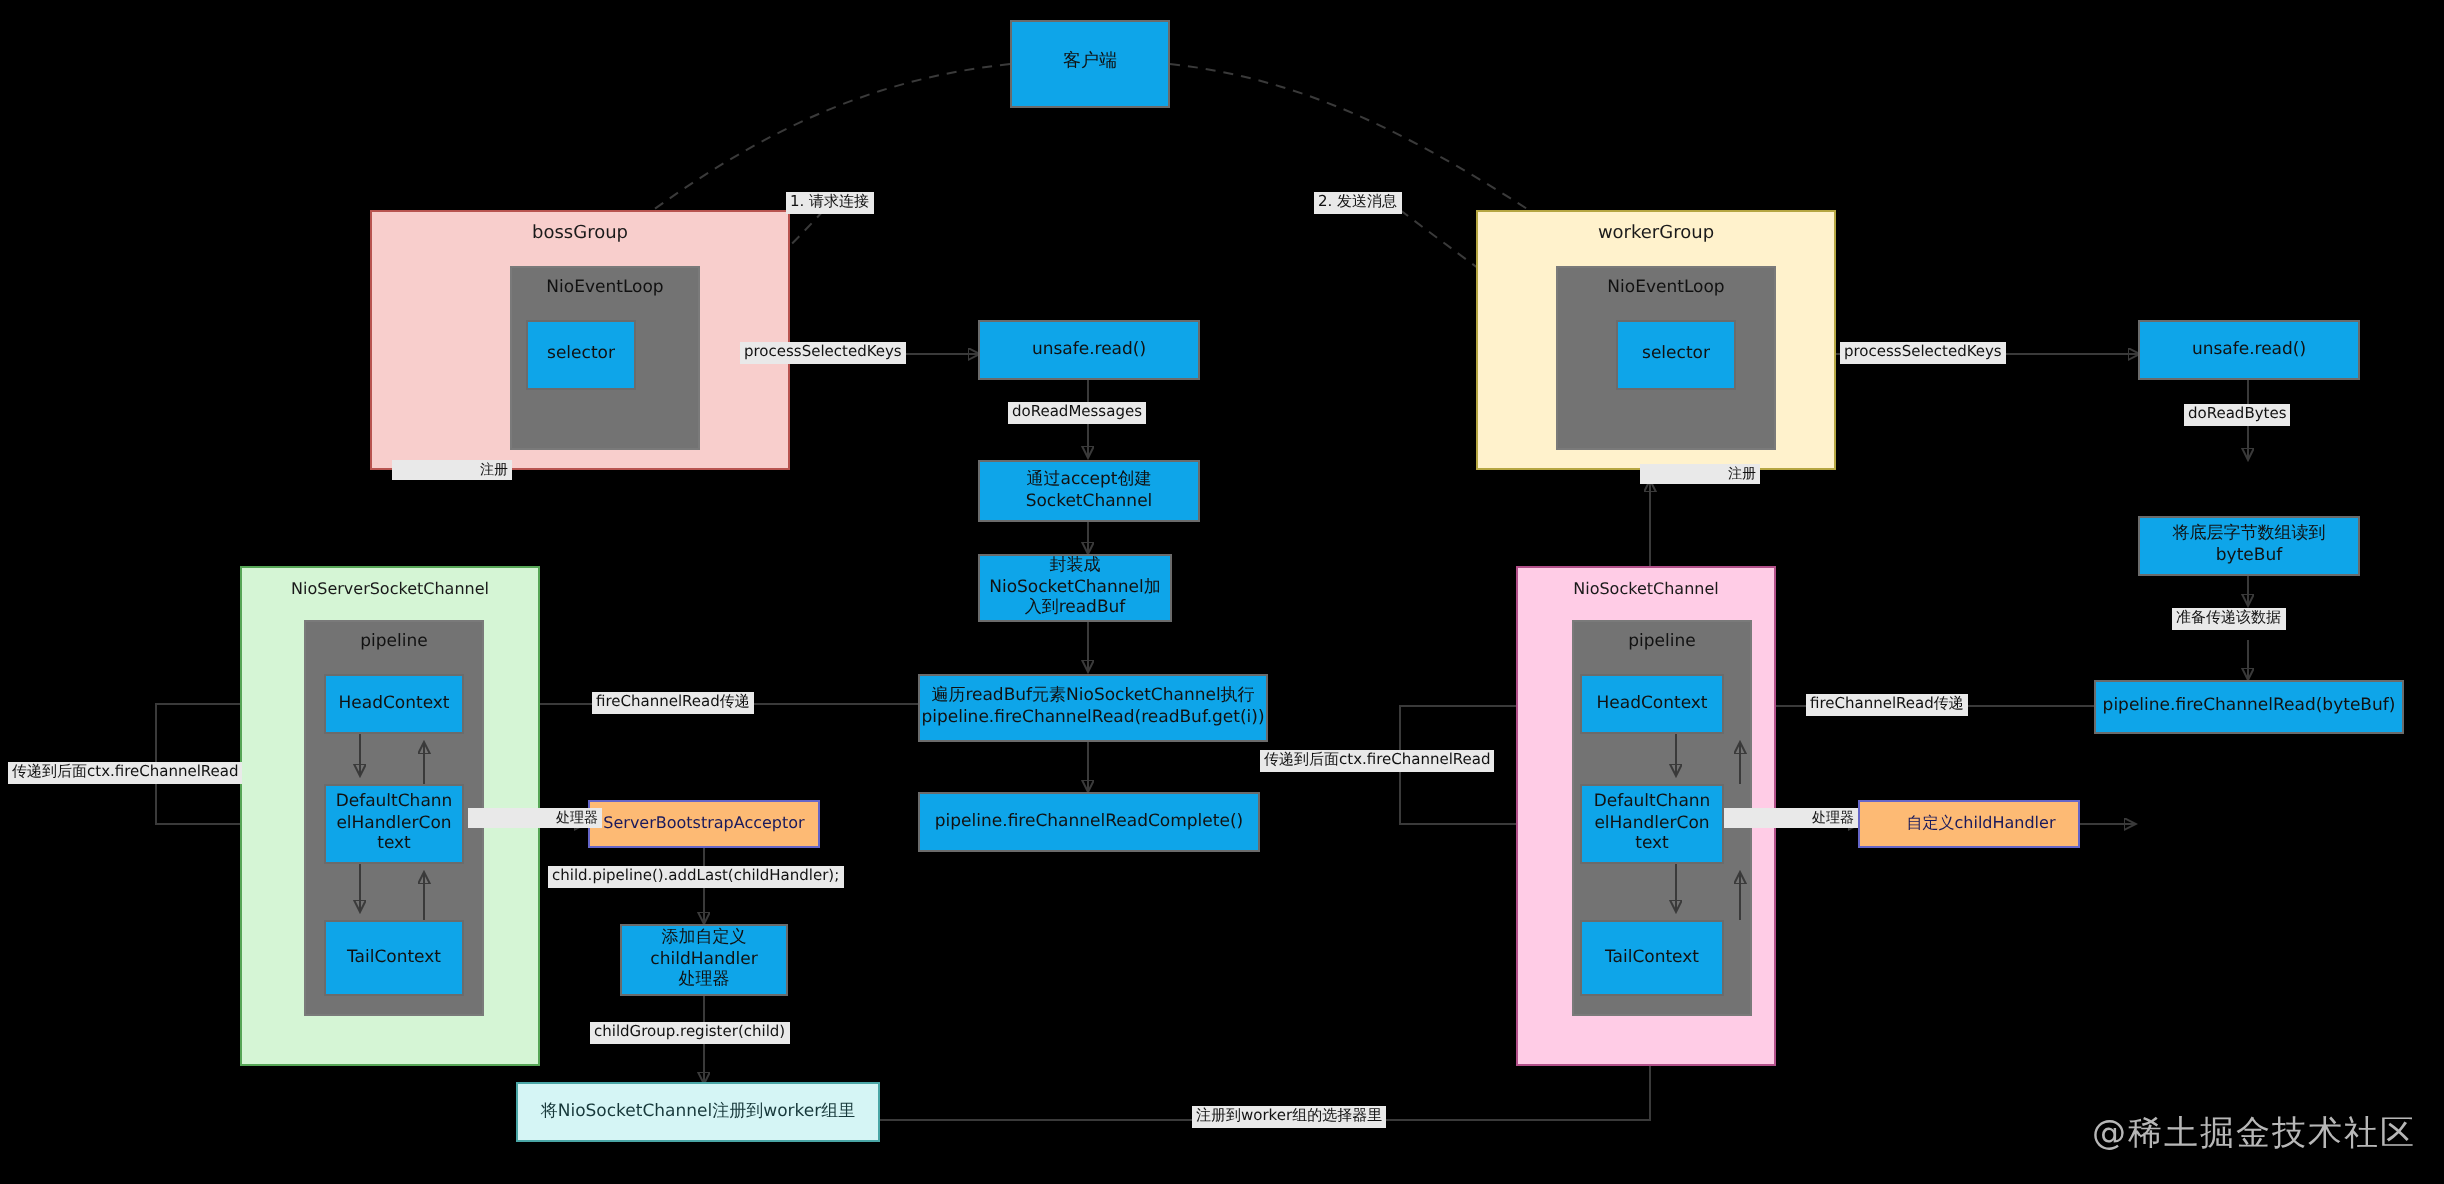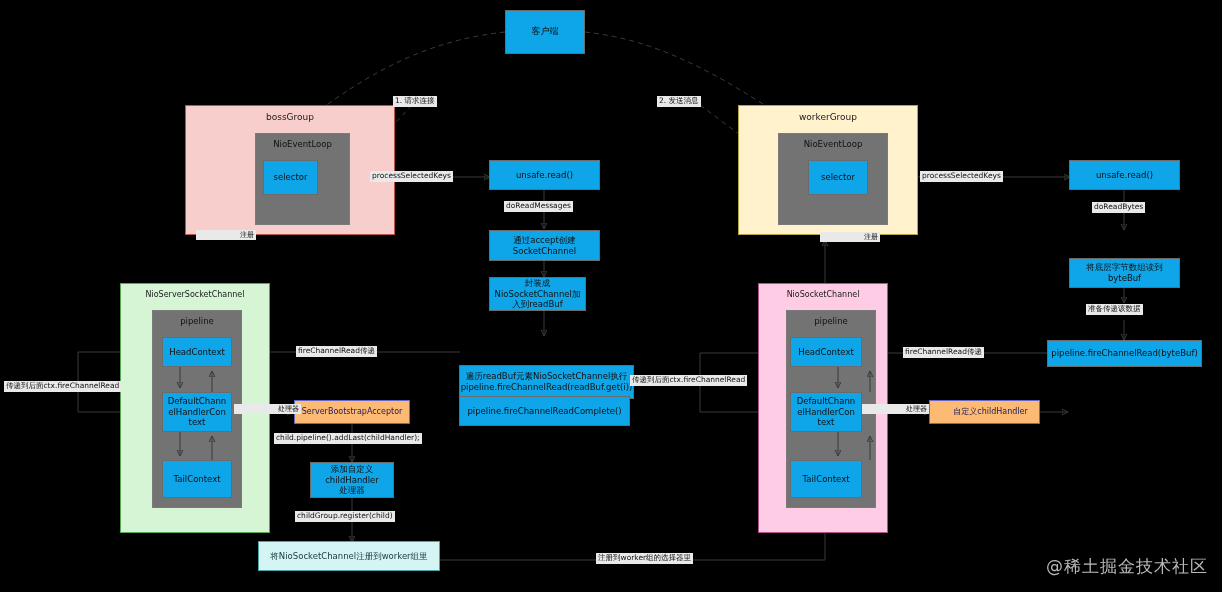--- a/index.html
+++ b/index.html
@@ -132,21 +132,21 @@
   <div class="elabel tiny" style="left:820px;top:232px;">注册</div>
   <div class="elabel" style="left:920px;top:171px;">processSelectedKeys</div>
 
   <div class="node" style="left:489px;top:160px;width:111px;height:30px;">unsafe.read()</div>
   <div class="elabel" style="left:504px;top:201px;">doReadMessages</div>
   <div class="node" style="left:489px;top:230px;width:111px;height:31px;white-space:pre-line;">通过accept创建
 SocketChannel</div>
   <div class="node" style="left:489px;top:277px;width:97px;height:34px;white-space:pre-line;">封装成
 NioSocketChannel加
 入到readBuf</div>
-  <div class="node" style="left:459px;top:337px;width:175px;height:34px;white-space:pre-line;margin-top:28px;">遍历readBuf元素NioSocketChannel执行
+  <div class="node" style="left:459px;top:337px;width:175px;height:34px;white-space:pre-line;">遍历readBuf元素NioSocketChannel执行
 pipeline.fireChannelRead(readBuf.get(i))</div>
   <div class="node" style="left:459px;top:396px;width:171px;height:30px;">pipeline.fireChannelReadComplete()</div>
   <div class="elabel" style="left:630px;top:375px;">传递到后面ctx.fireChannelRead</div>
 
   <div class="node" style="left:1069px;top:160px;width:111px;height:30px;">unsafe.read()</div>
   <div class="elabel" style="left:1092px;top:202px;">doReadBytes</div>
   <div class="node" style="left:1069px;top:258px;width:111px;height:30px;white-space:pre-line;">将底层字节数组读到
 byteBuf</div>
   <div class="elabel" style="left:1086px;top:304px;">准备传递该数据</div>
   <div class="node" style="left:1047px;top:340px;width:155px;height:27px;">pipeline.fireChannelRead(byteBuf)</div>

